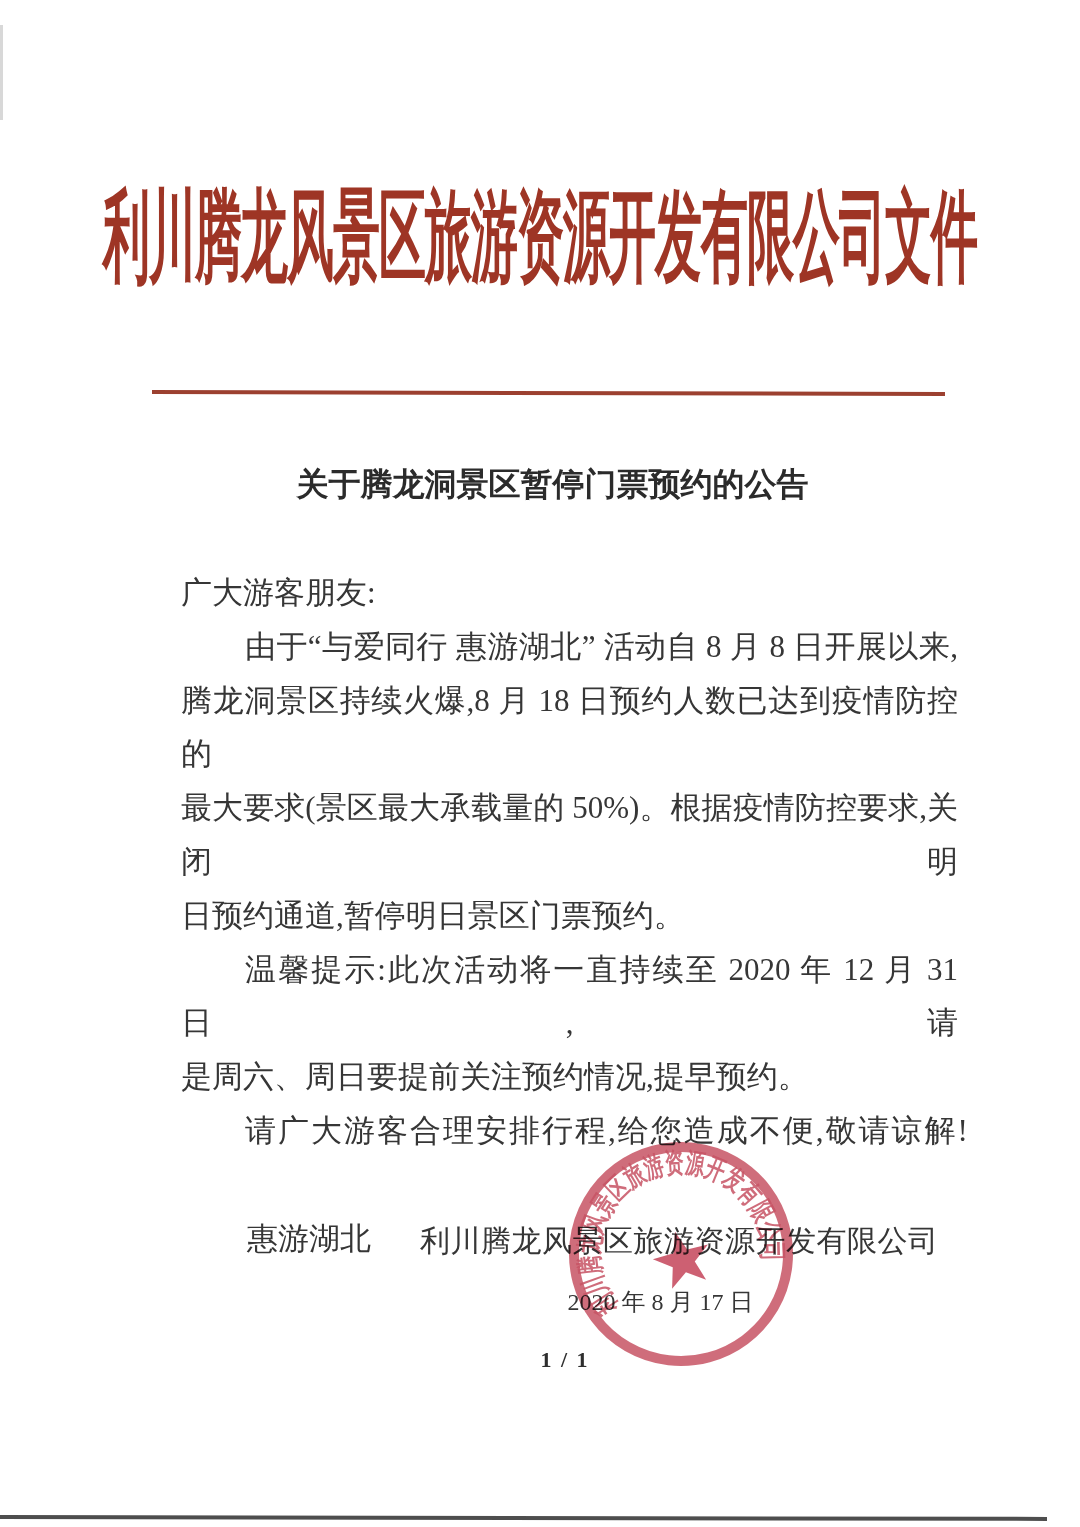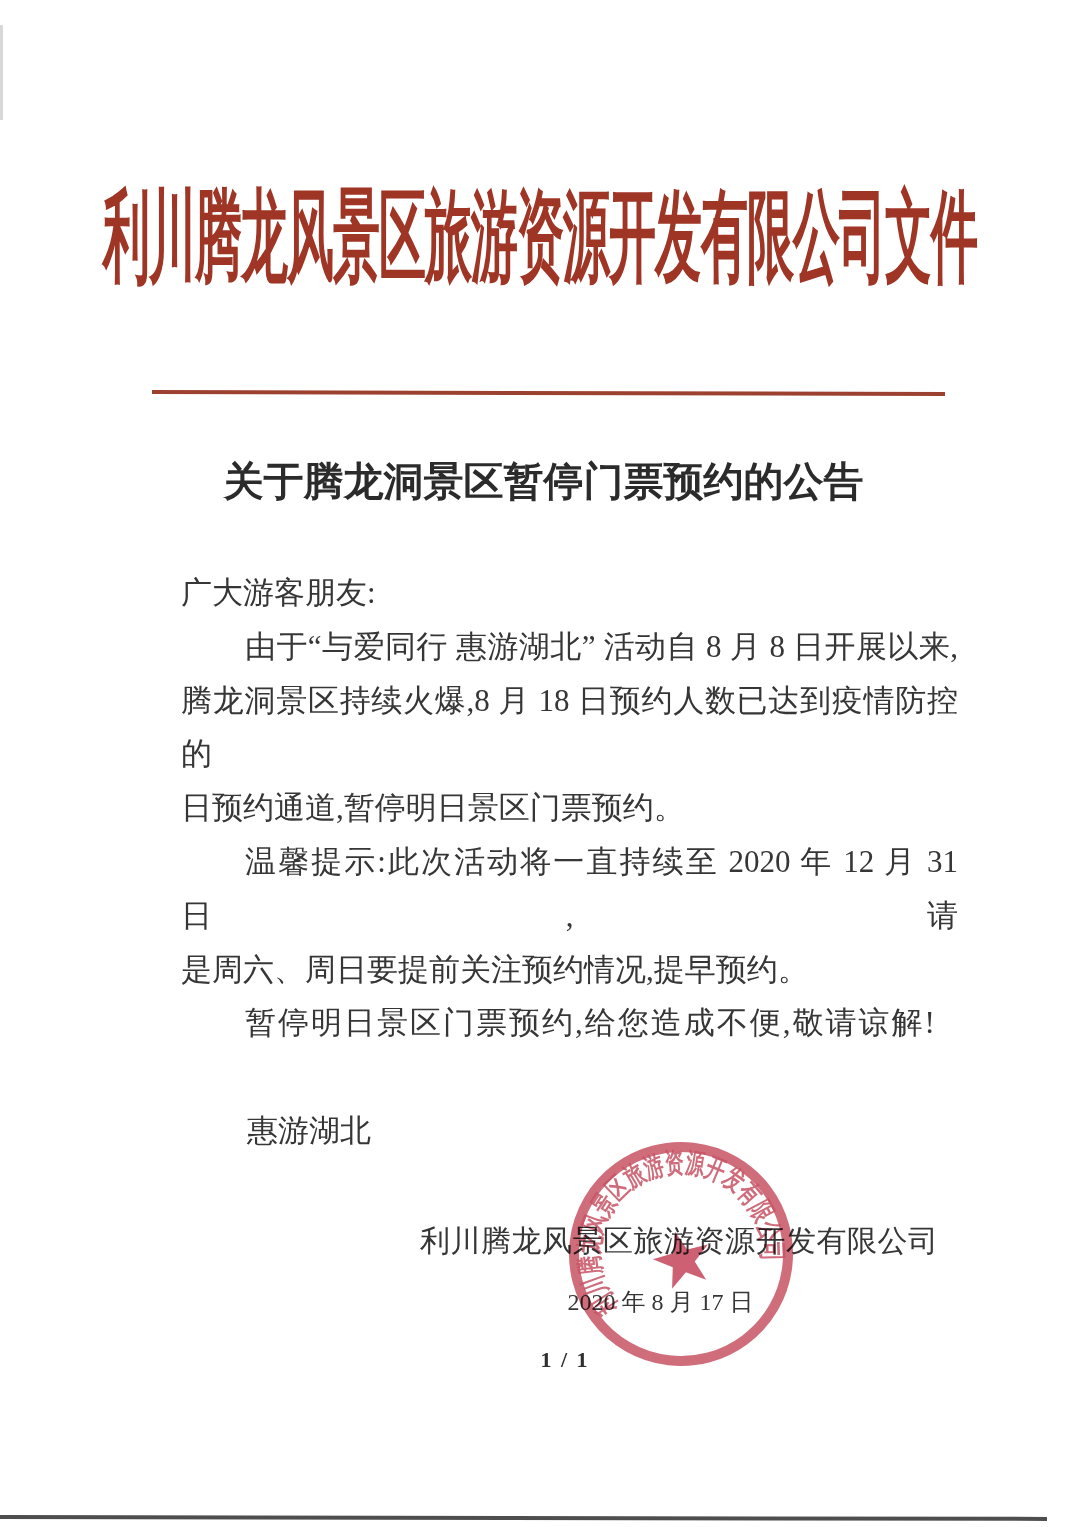--- a/index.html
+++ b/index.html
@@ -29,23 +29,23 @@
   .red-rule{
     position:absolute;
     left:152px;top:391px;
     width:793px;height:4px;
     background:#9c4030;
     transform:rotate(0.15deg);
   }
   .doc-title{
     position:absolute;
     left:151px;top:450px;width:777px;
-    margin:4px;
+    margin:13px;
     text-align:center;
-    font-size:40px;
+    font-size:32px;
     font-weight:bold;
     letter-spacing:0px;
     color:#2b2b2b;
     white-space:nowrap;
   }
   .body-text{
     position:absolute;
     left:160px;top:566px;width:777px;
     font-size:31px;
     line-height:53.8px;
@@ -120,24 +120,25 @@
   <div class="header-title">利川腾龙风景区旅游资源开发有限公司文件</div>
 
   <div class="red-rule"></div>
 
   <h1 class="doc-title">关于腾龙洞景区暂停门票预约的公告</h1>
 
   <div class="body-text">
     <div class="line">广大游客朋友:</div>
     <div class="line indent j">由于“与爱同行 惠游湖北” 活动自 8 月 8 日开展以来,</div>
     <div class="line j">腾龙洞景区持续火爆,8 月 18 日预约人数已达到疫情防控的</div>
+    <div class="line j">最大要求(景区最大承载量的 50%)。根据疫情防控要求,关闭明</div>
     <div class="line">日预约通道,暂停明日景区门票预约。</div>
     <div class="line indent j">温馨提示:此次活动将一直持续至 2020 年 12 月 31 日,请</div>
     <div class="line">是周六、周日要提前关注预约情况,提早预约。</div>
-    <div class="line indent spread">暂停明日景区门票预约,给您造成不便,敬请谅解!</div>
+    <div class="line indent spread">请广大游客合理安排行程,给您造成不便,敬请谅解!</div>
     <div class="line closing">惠游湖北</div>
   </div>
 
   <div class="sign-block">
     <div class="sign-company">利川腾龙风景区旅游资源开发有限公司</div>
     <div class="sign-date">2020 年 8 月 17 日</div>
   </div>
 
   <svg class="seal" viewBox="0 0 230 230">
     <g transform="rotate(-15 115 115)">

